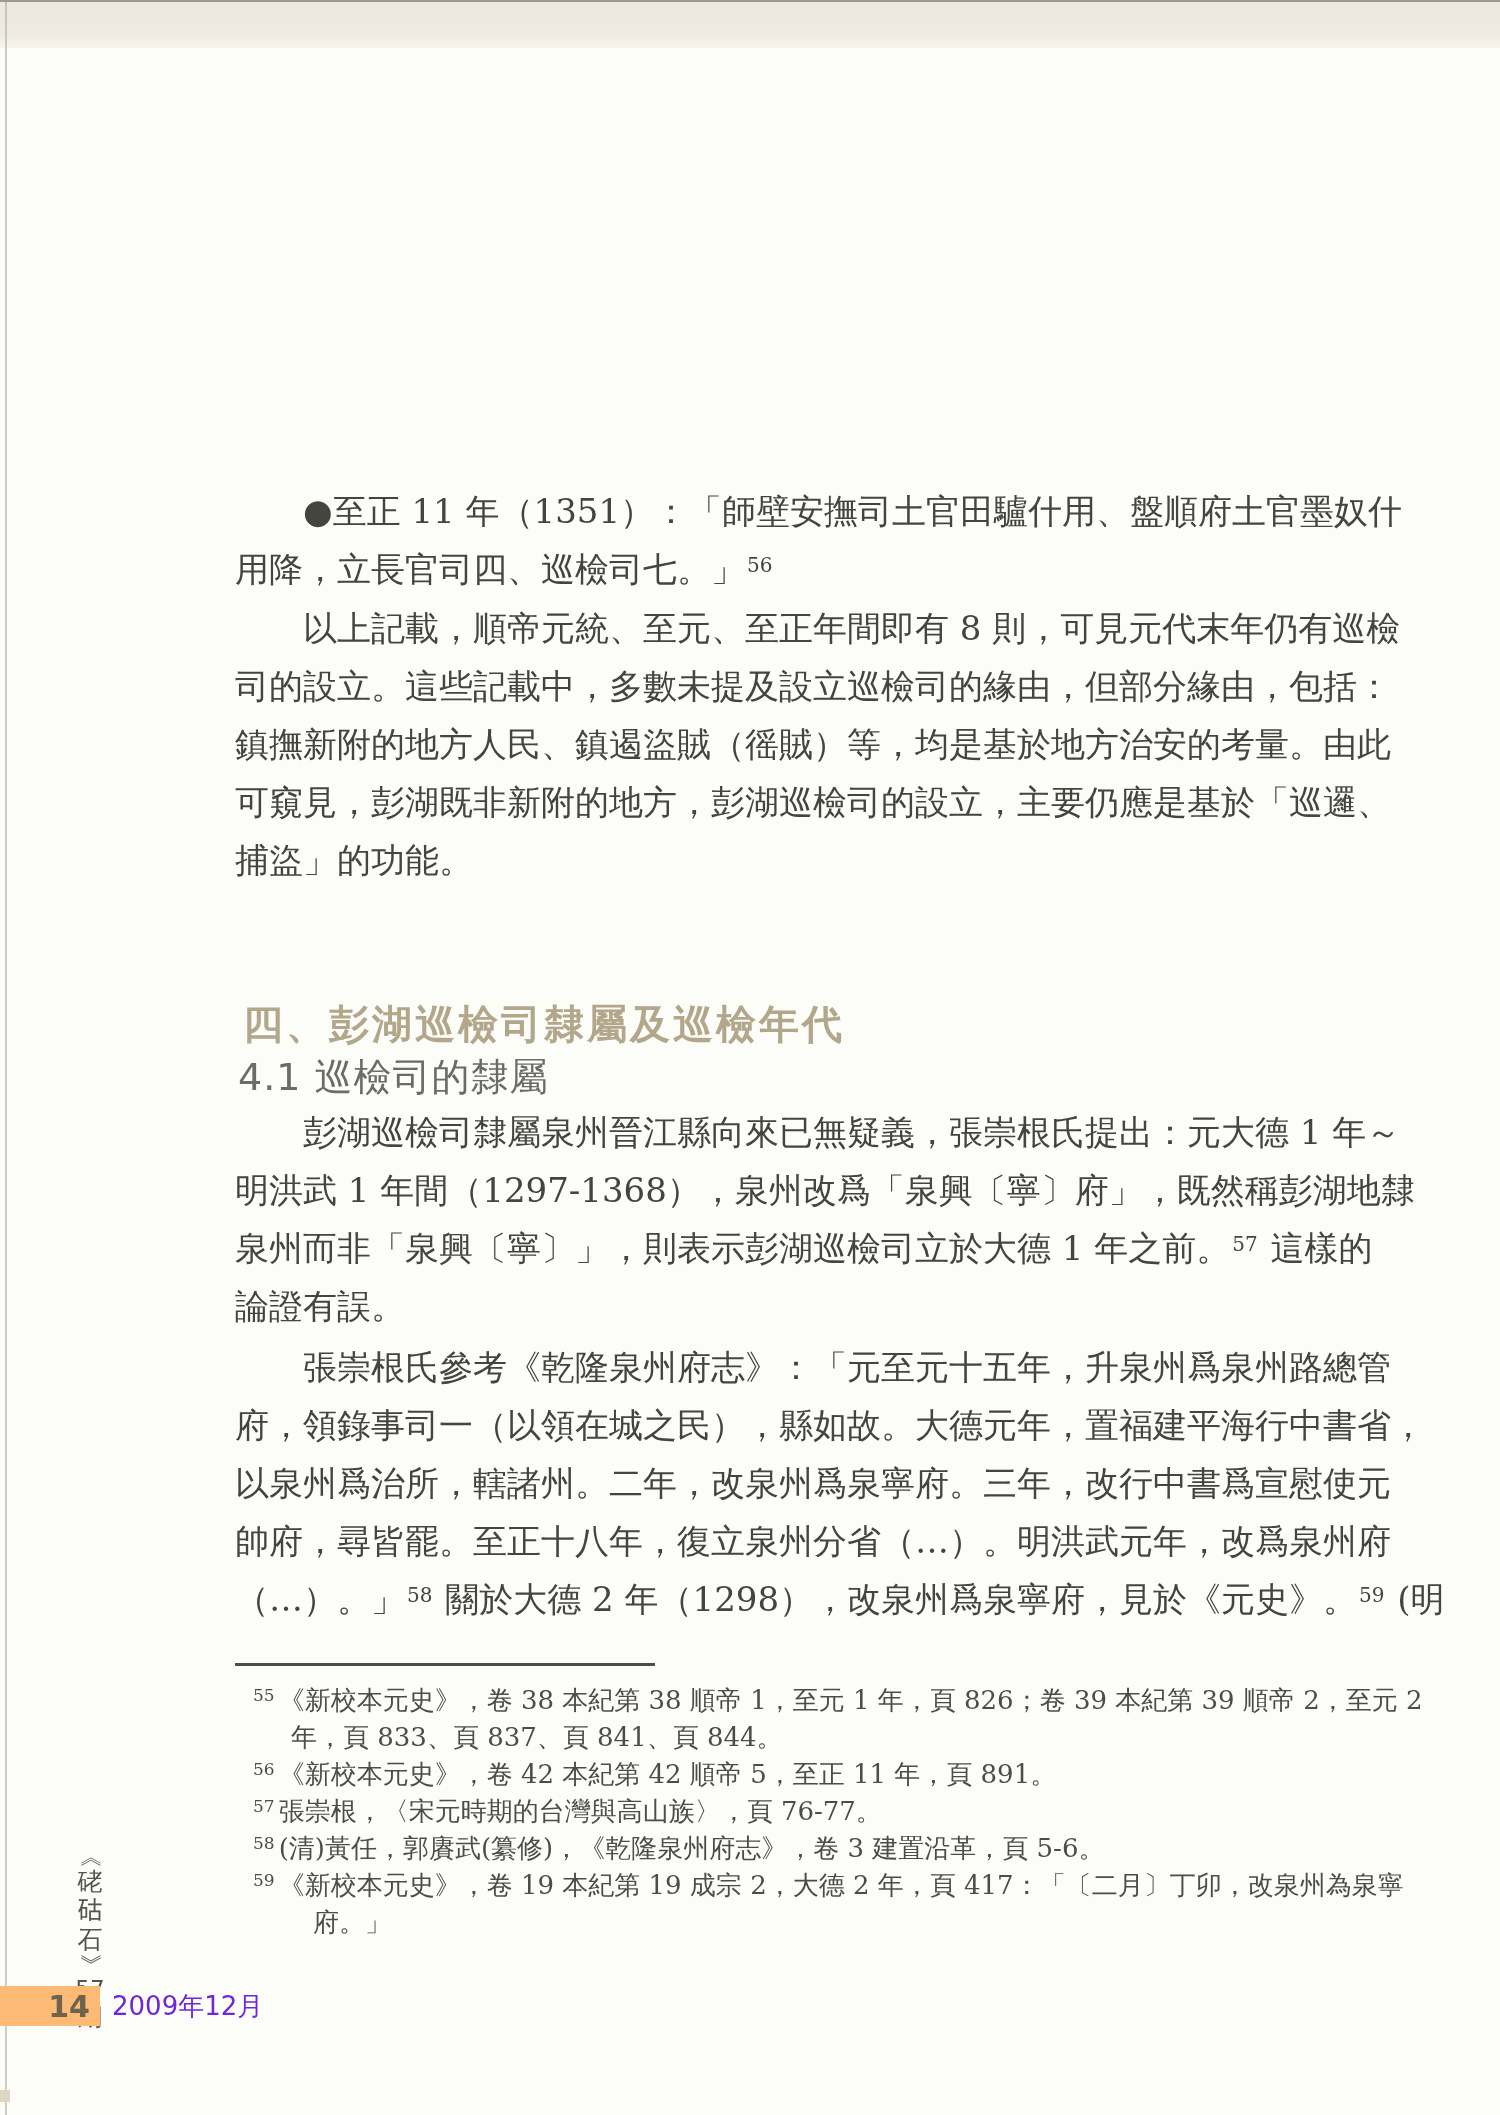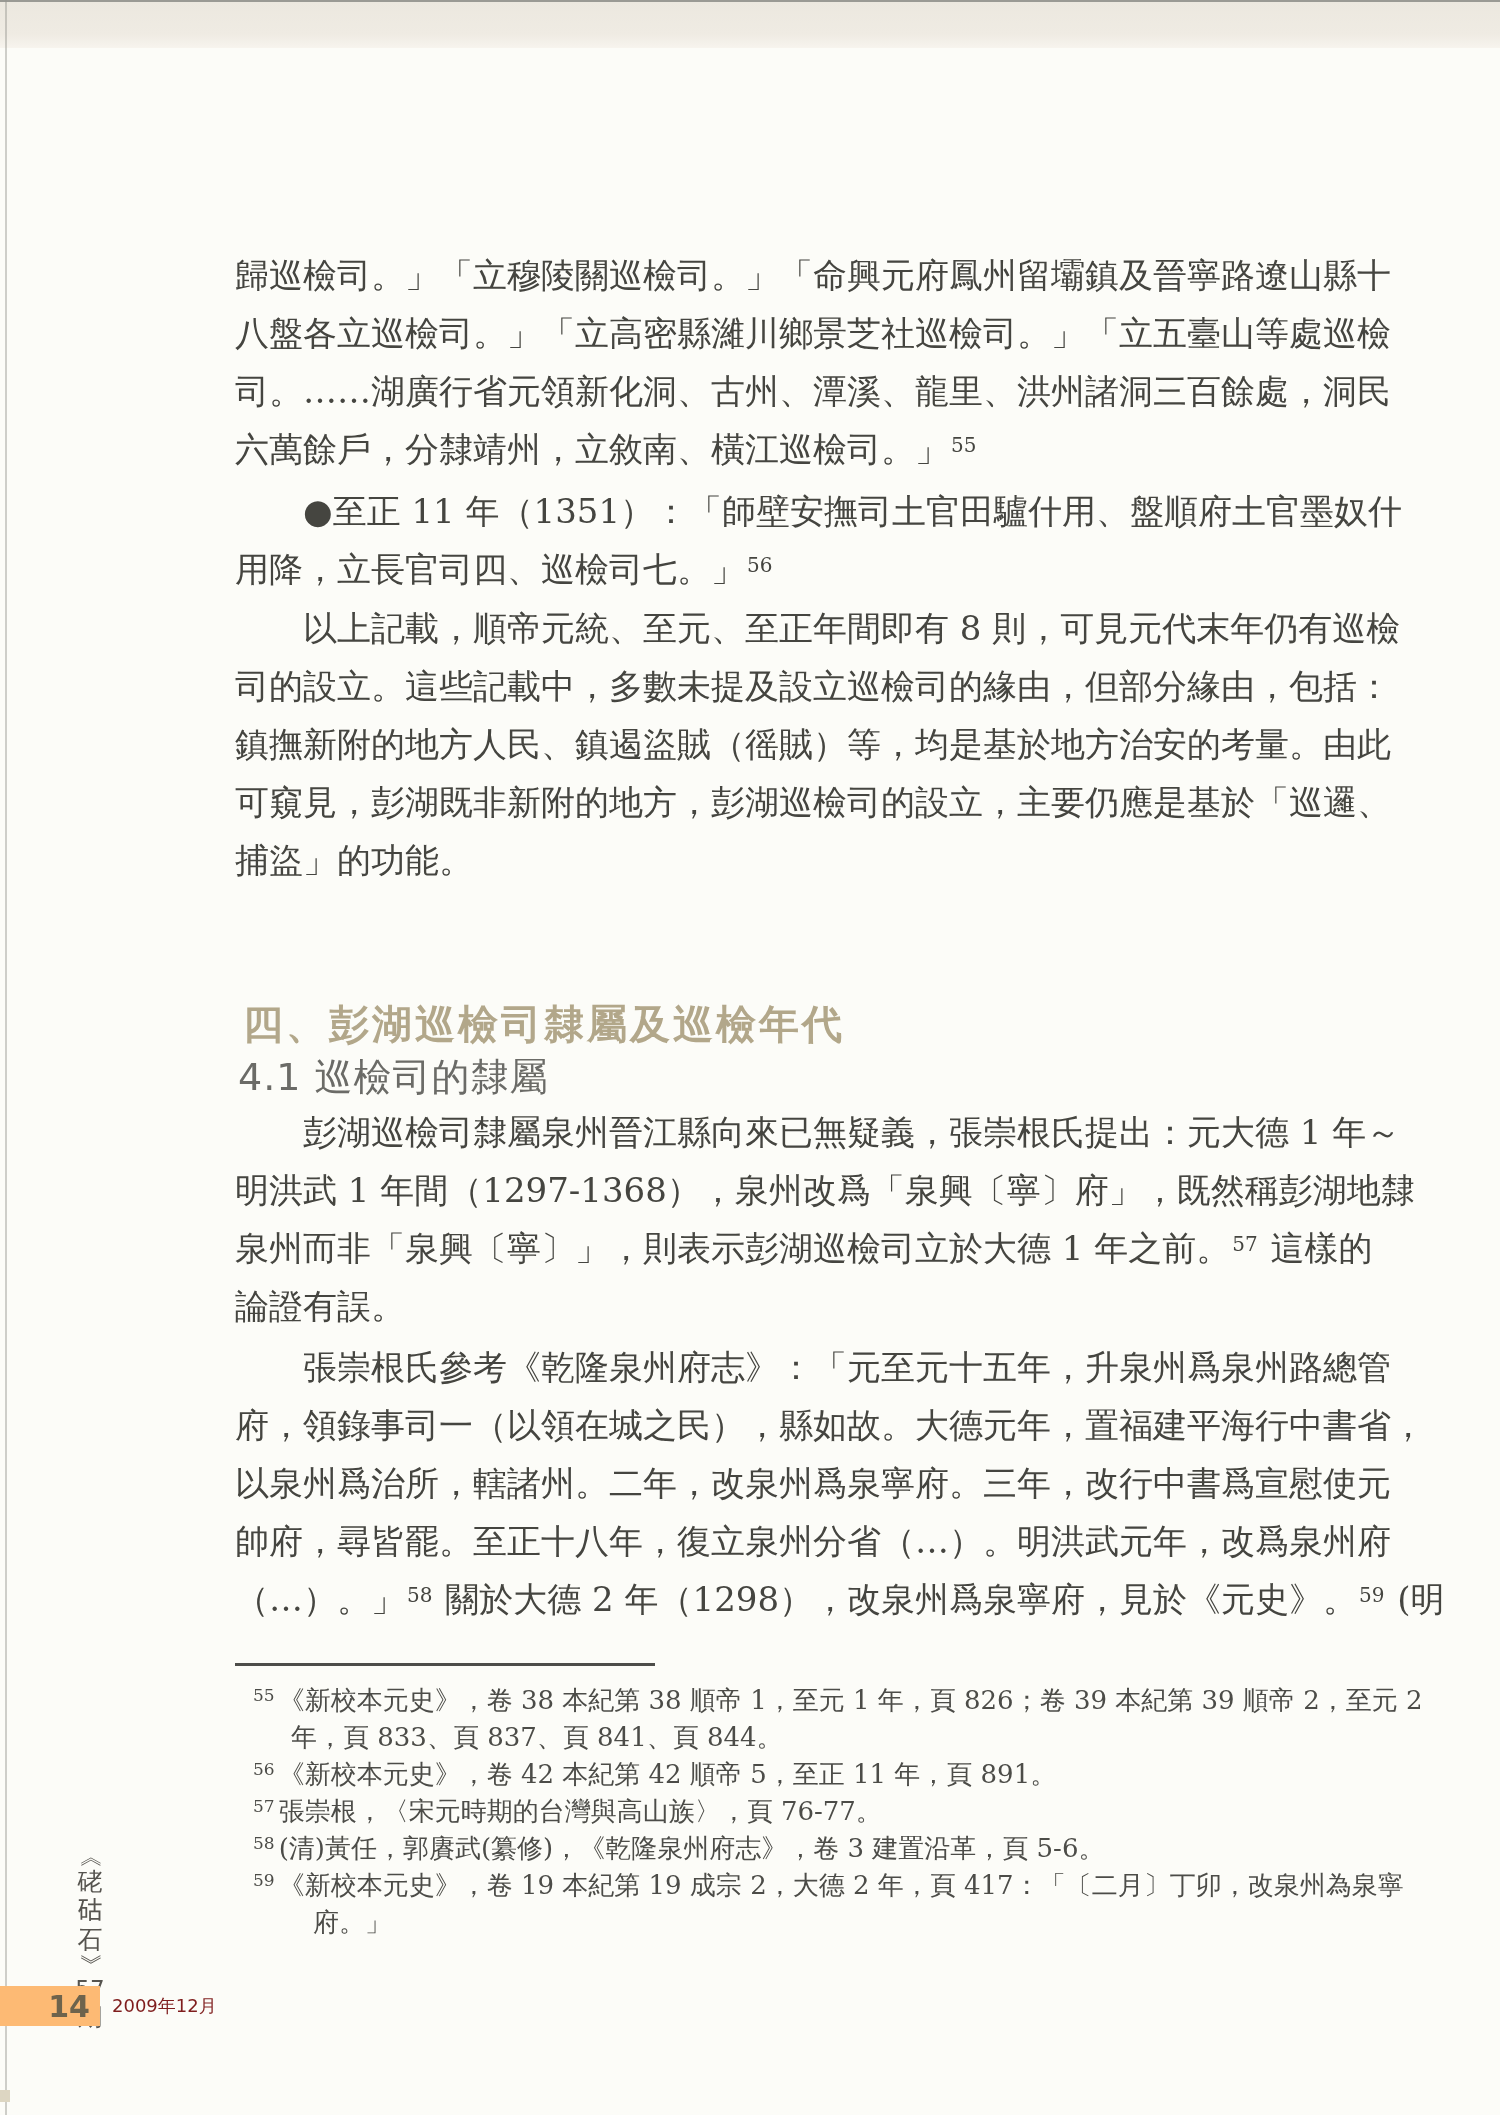--- a/index.html
+++ b/index.html
@@ -34,37 +34,31 @@
   .sidebar{position:absolute;left:70px;top:1846px;width:40px;display:flex;flex-direction:column;
     align-items:center;gap:2px;color:#56544f;}
   .sidebar .vch{font-size:25px;line-height:27px;}
   .sidebar .vch.rot{transform:rotate(90deg);font-size:22px;line-height:20px;}
   .sidebar .vch.num{font-family:"DejaVu Sans","Liberation Sans",sans-serif;font-size:23px;line-height:24px;}
 
   .pagenum-box{position:absolute;left:0;top:1986px;width:100px;height:40px;background:#fdba74;
     display:flex;align-items:center;justify-content:flex-end;padding-right:10px;box-sizing:border-box;}
   .pagenum{font-family:"DejaVu Sans","Liberation Sans",sans-serif;font-size:30px;font-weight:bold;color:#6e634c;}
   .footer-date{position:absolute;left:112px;top:1986px;height:40px;line-height:40px;
-    font-family:"DejaVu Sans","Liberation Sans",sans-serif;font-size:18px;color:#7f1d1d;}
+    font-family:"DejaVu Sans","Liberation Sans",sans-serif;font-size:26px;color:#6d28d9;}
 </style>
 </head>
 <body>
 
 <div class="page">
   <div class="top-edge-line"></div>
   <div class="top-band"></div>
   <div class="left-edge-line"></div>
   <div class="corner-nub"></div>
 
-  <section class="col" style="top:246px">
-      <div class="tl j1"><span>歸巡檢司。」「立穆陵關巡檢司。」「命興元府鳳州留壩鎮及晉寧路遼山縣十</span></div>
-      <div class="tl j1"><span>八盤各立巡檢司。」「立高密縣濰川鄉景芝社巡檢司。」「立五臺山等處巡檢</span></div>
-      <div class="tl j1"><span>司。……湖廣行省元領新化洞、古州、潭溪、龍里、洪州諸洞三百餘處，洞民</span></div>
-      <div class="tl nj"><span>六萬餘戶，分隸靖州，立敘南、橫江巡檢司。」</span><sup>55</sup></div>
-    </section>
 
   <section class="col" style="top:482px">
       <div class="tl j1" style="padding-left: 68px;"><span>●至正 11 年（1351）：「師壁安撫司土官田驢什用、盤順府土官墨奴什</span></div>
       <div class="tl nj"><span>用降，立長官司四、巡檢司七。」</span><sup>56</sup></div>
     </section>
 
   <section class="col" style="top:599px">
       <div class="tl j1" style="padding-left: 68px;"><span>以上記載，順帝元統、至元、至正年間即有 8 則，可見元代末年仍有巡檢</span></div>
       <div class="tl j1"><span>司的設立。這些記載中，多數未提及設立巡檢司的緣由，但部分緣由，包括：</span></div>
       <div class="tl j1"><span>鎮撫新附的地方人民、鎮遏盜賊（徭賊）等，均是基於地方治安的考量。由此</span></div>

